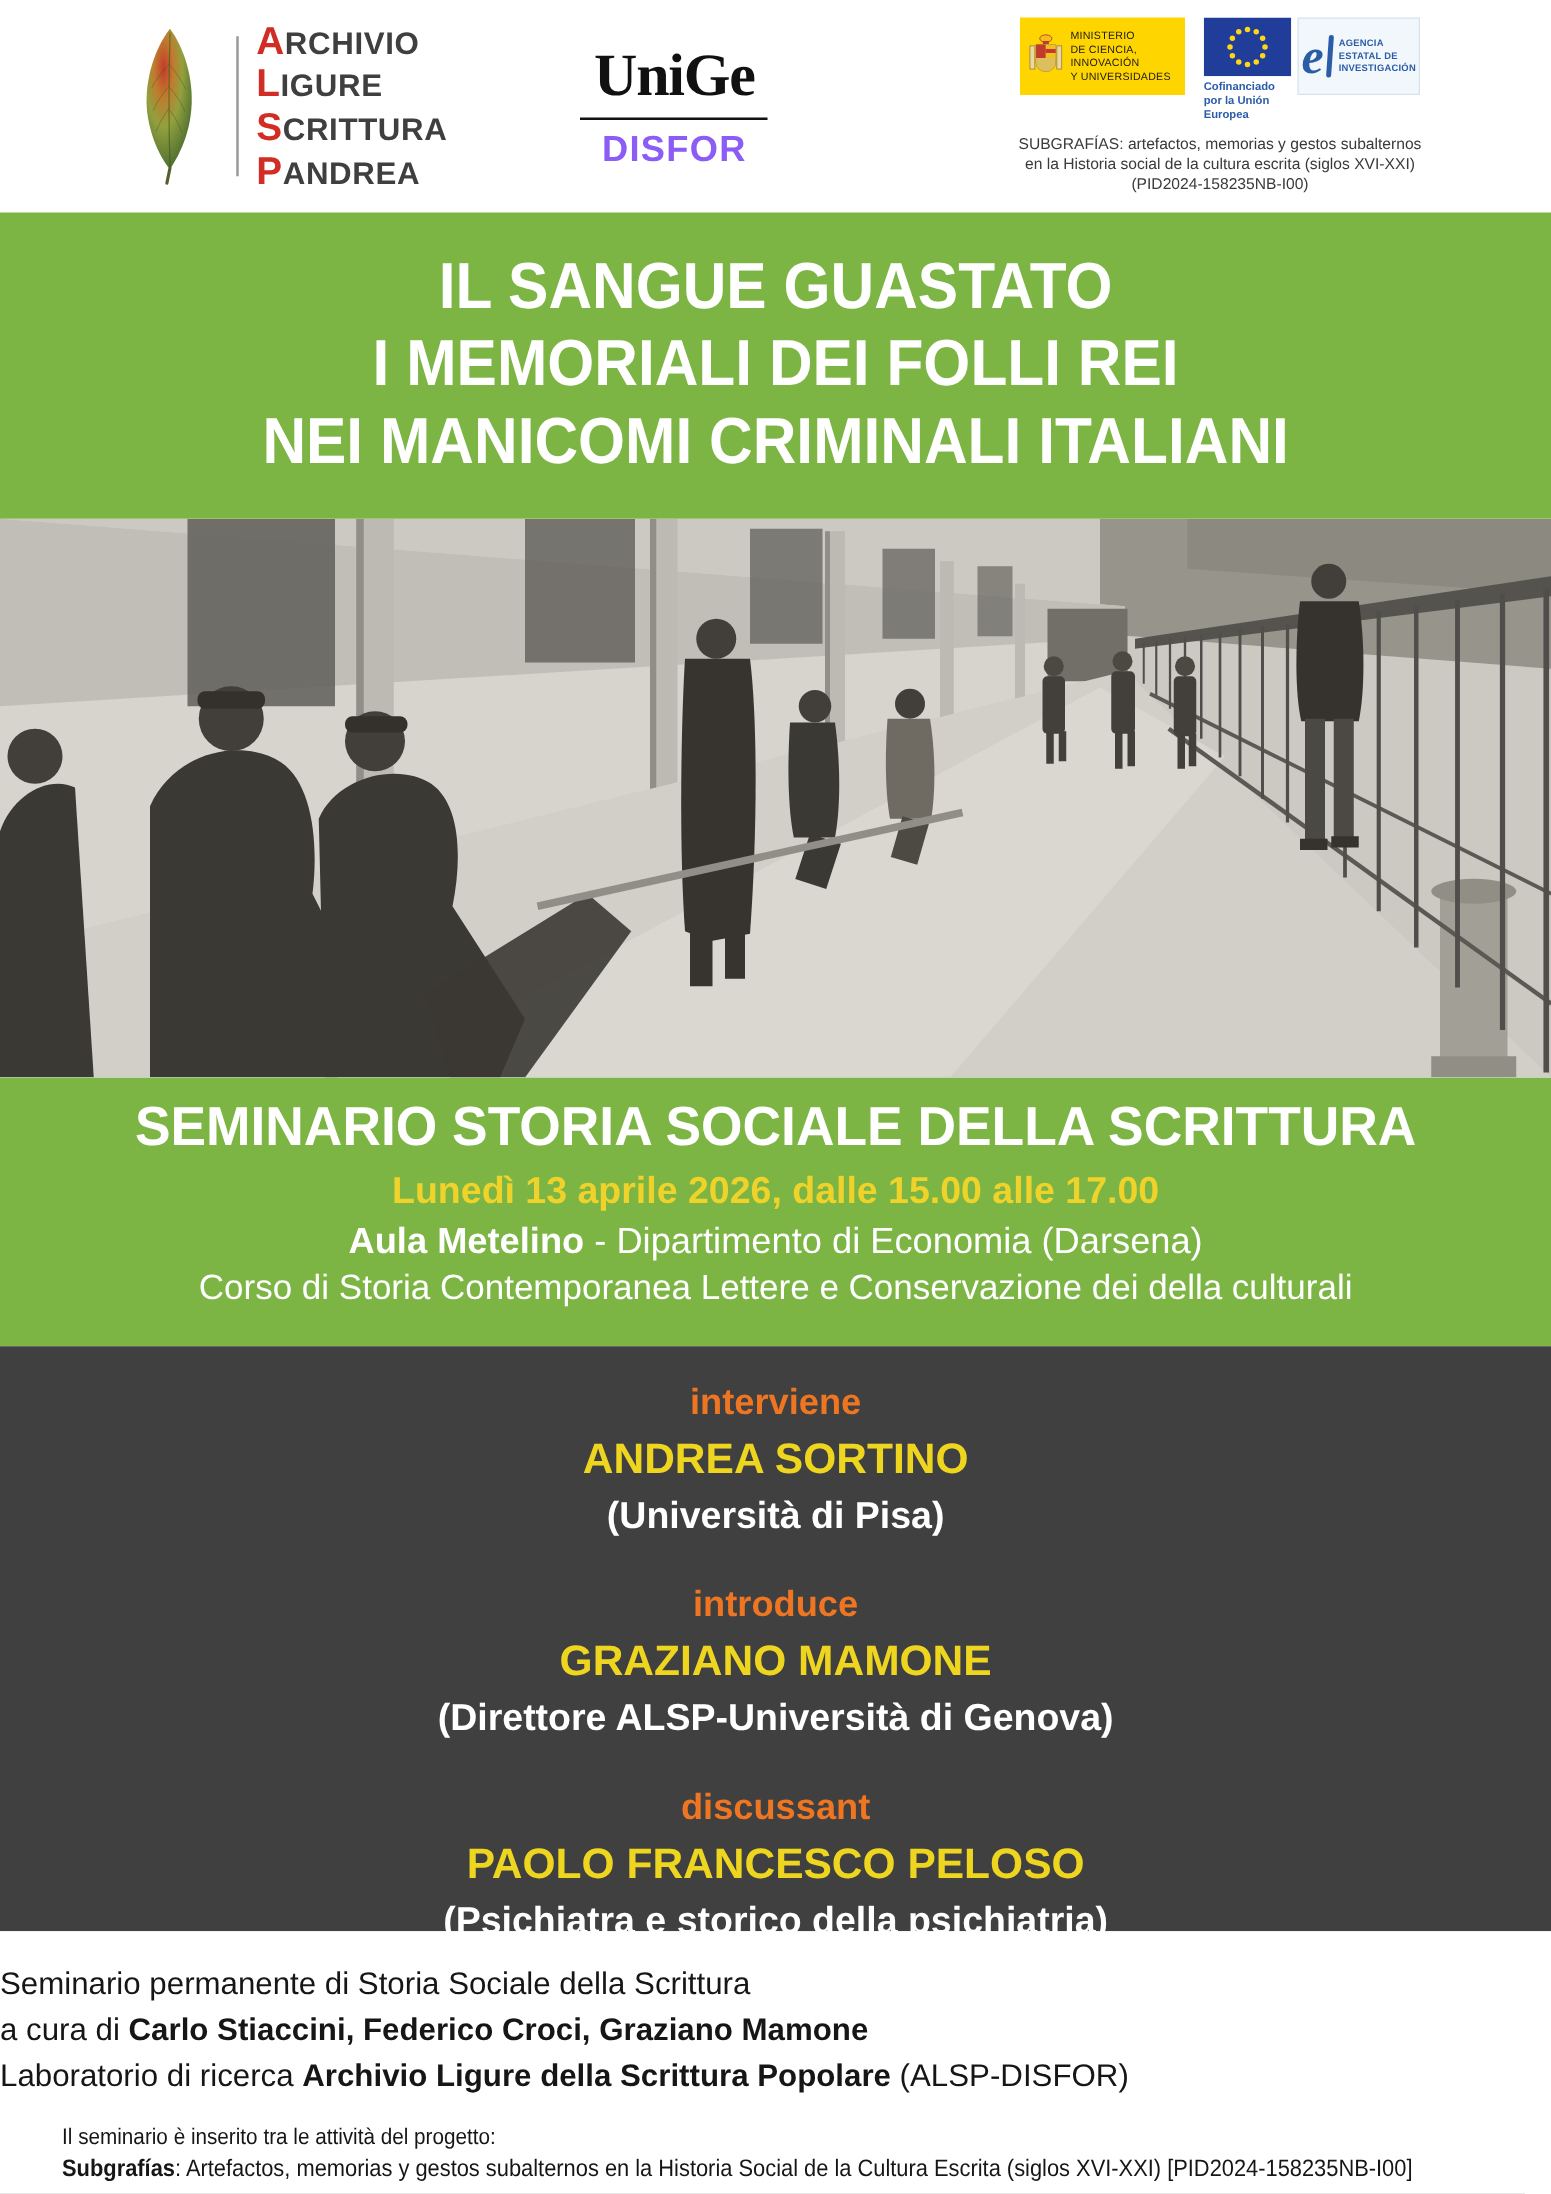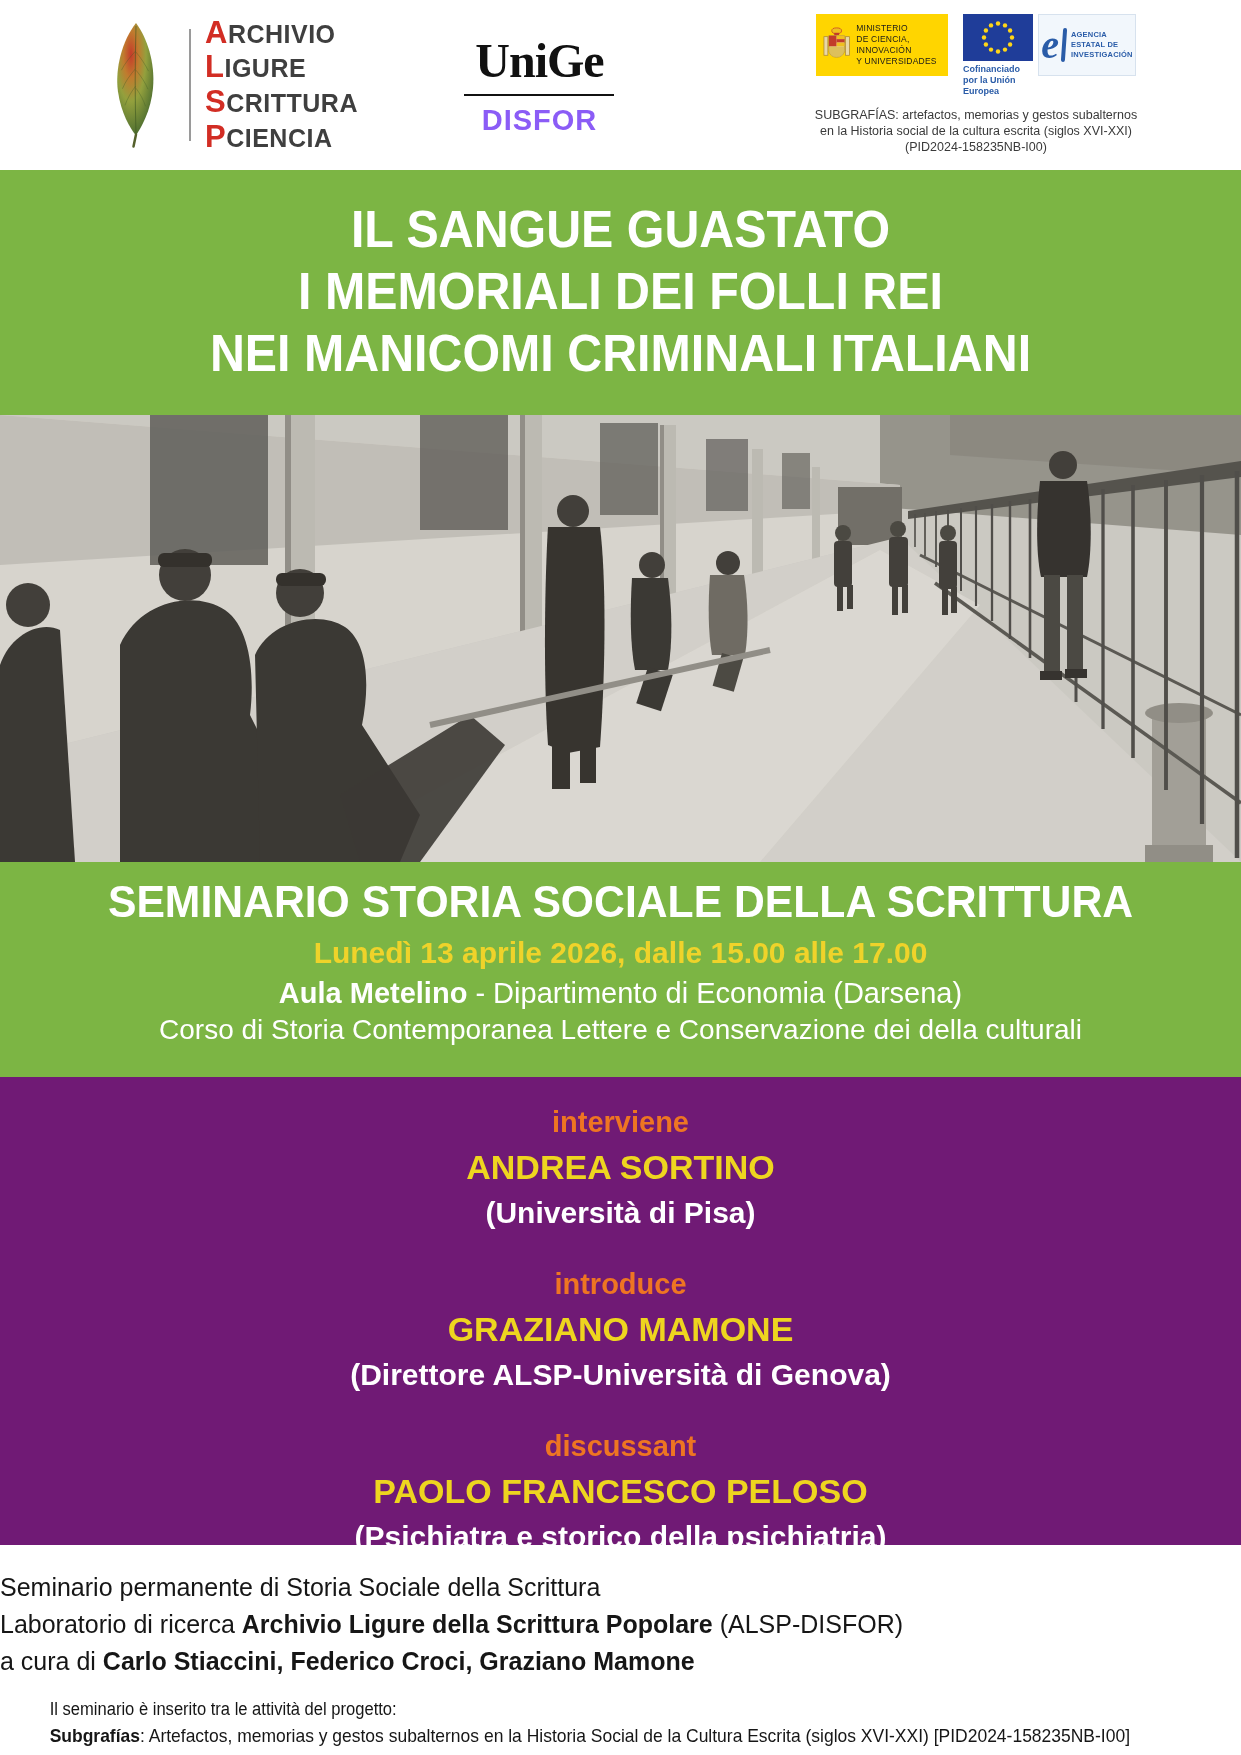--- a/index.html
+++ b/index.html
@@ -39,21 +39,21 @@
 
   
   .seminar { height:215px; background:#7cb544; text-align:center; color:#ffffff; padding-top:14px; }
   .seminar-heading { font-weight:700; font-size:44px; line-height:52px; transform:scaleX(0.97); white-space:nowrap; }
   .seminar-date { color:#efd32a; font-weight:700; font-size:30px; margin-top:8px; }
   .seminar-venue { font-size:29px; margin-top:7px; white-space:pre-wrap; }
   .seminar-venue .b { font-weight:700; }
   .seminar-course { font-size:28px; margin-top:4px; }
 
   
-  .speakers { height:468px; background:#701a75; text-align:center; padding-top:24px; }
+  .speakers { height:468px; background:#404040; text-align:center; padding-top:24px; }
   .speaker-block { margin-bottom:28px; }
   .speaker-role { color:#ee7522; font-weight:700; font-size:29px; line-height:42px; }
   .speaker-name { color:#eed51f; font-weight:700; font-size:34px; line-height:48px; }
   .speaker-affil { color:#ffffff; font-weight:700; font-size:30px; line-height:44px; }
 
   
   .footer { height:210px; background:#ffffff; text-align:left; padding-top:24px; color:#161616; }
   .footer-line { font-size:25px; line-height:37px; white-space:pre-wrap; }
   .footer-line .b { font-weight:700; }
   .footer-note-title { margin-top:16px; font-size:18px; line-height:26px; transform:scaleX(0.92); }
@@ -80,21 +80,21 @@
         <path d="M52,4 C24,40 10,95 16,140 C22,183 40,214 52,228 C62,212 82,180 86,132 C90,82 74,34 52,4 Z" fill="url(#leafg)"></path>
         <path d="M52,10 C50,80 50,160 52,226" stroke="#37521f" stroke-width="2" fill="none" opacity="0.55"></path>
         <path d="M51,60 C40,72 30,84 23,98 M51,95 C40,108 31,120 25,135 M51,130 C42,142 35,154 30,168 M52,62 C62,74 70,86 77,100 M52,98 C62,110 70,122 76,136 M52,134 C61,146 67,158 71,170" stroke="#3c5a24" stroke-width="1.5" fill="none" opacity="0.45"></path>
         <path d="M52,226 L47,250" stroke="#54602c" stroke-width="5" stroke-linecap="round"></path>
       </svg>
       <div class="alsp-divider"></div>
       <div class="alsp-text">
         <div class="alsp-line"><span class="initial">A</span><span>RCHIVIO</span></div>
         <div class="alsp-line"><span class="initial">L</span><span>IGURE</span></div>
         <div class="alsp-line"><span class="initial">S</span><span>CRITTURA</span></div>
-        <div class="alsp-line"><span class="initial">P</span><span>CIENCIA</span></div>
+        <div class="alsp-line"><span class="initial">P</span><span>ANDREA</span></div>
       </div>
     </div>
 
     <div class="unige">
       <div class="unige-name">UniGe</div>
       <div class="unige-rule"></div>
       <div class="unige-dept">DISFOR</div>
     </div>
 
     <div class="funding">
@@ -301,19 +301,19 @@
     </div>
     <div class="speaker-block">
       <div class="speaker-role">discussant</div>
       <div class="speaker-name">PAOLO FRANCESCO PELOSO</div>
       <div class="speaker-affil">(Psichiatra e storico della psichiatria)</div>
     </div>
   </div>
 
   <div class="footer">
     <div class="footer-line">Seminario permanente di Storia Sociale della Scrittura</div>
+    <div class="footer-line"><span>a cura di </span><span class="b">Carlo Stiaccini, Federico Croci, Graziano Mamone</span></div>
     <div class="footer-line"><span>Laboratorio di ricerca </span><span class="b">Archivio Ligure della Scrittura Popolare</span><span> (ALSP-DISFOR)</span></div>
-    <div class="footer-line"><span>a cura di </span><span class="b">Carlo Stiaccini, Federico Croci, Graziano Mamone</span></div>
     <div class="footer-note-title">Il seminario è inserito tra le attività del progetto:</div>
     <div class="footer-note"><span class="b">Subgrafías</span><span>: Artefactos, memorias y gestos subalternos en la Historia Social de la Cultura Escrita (siglos XVI-XXI) [PID2024-158235NB-I00]</span></div>
   </div>
 
 </div>
 
 </body></html>

